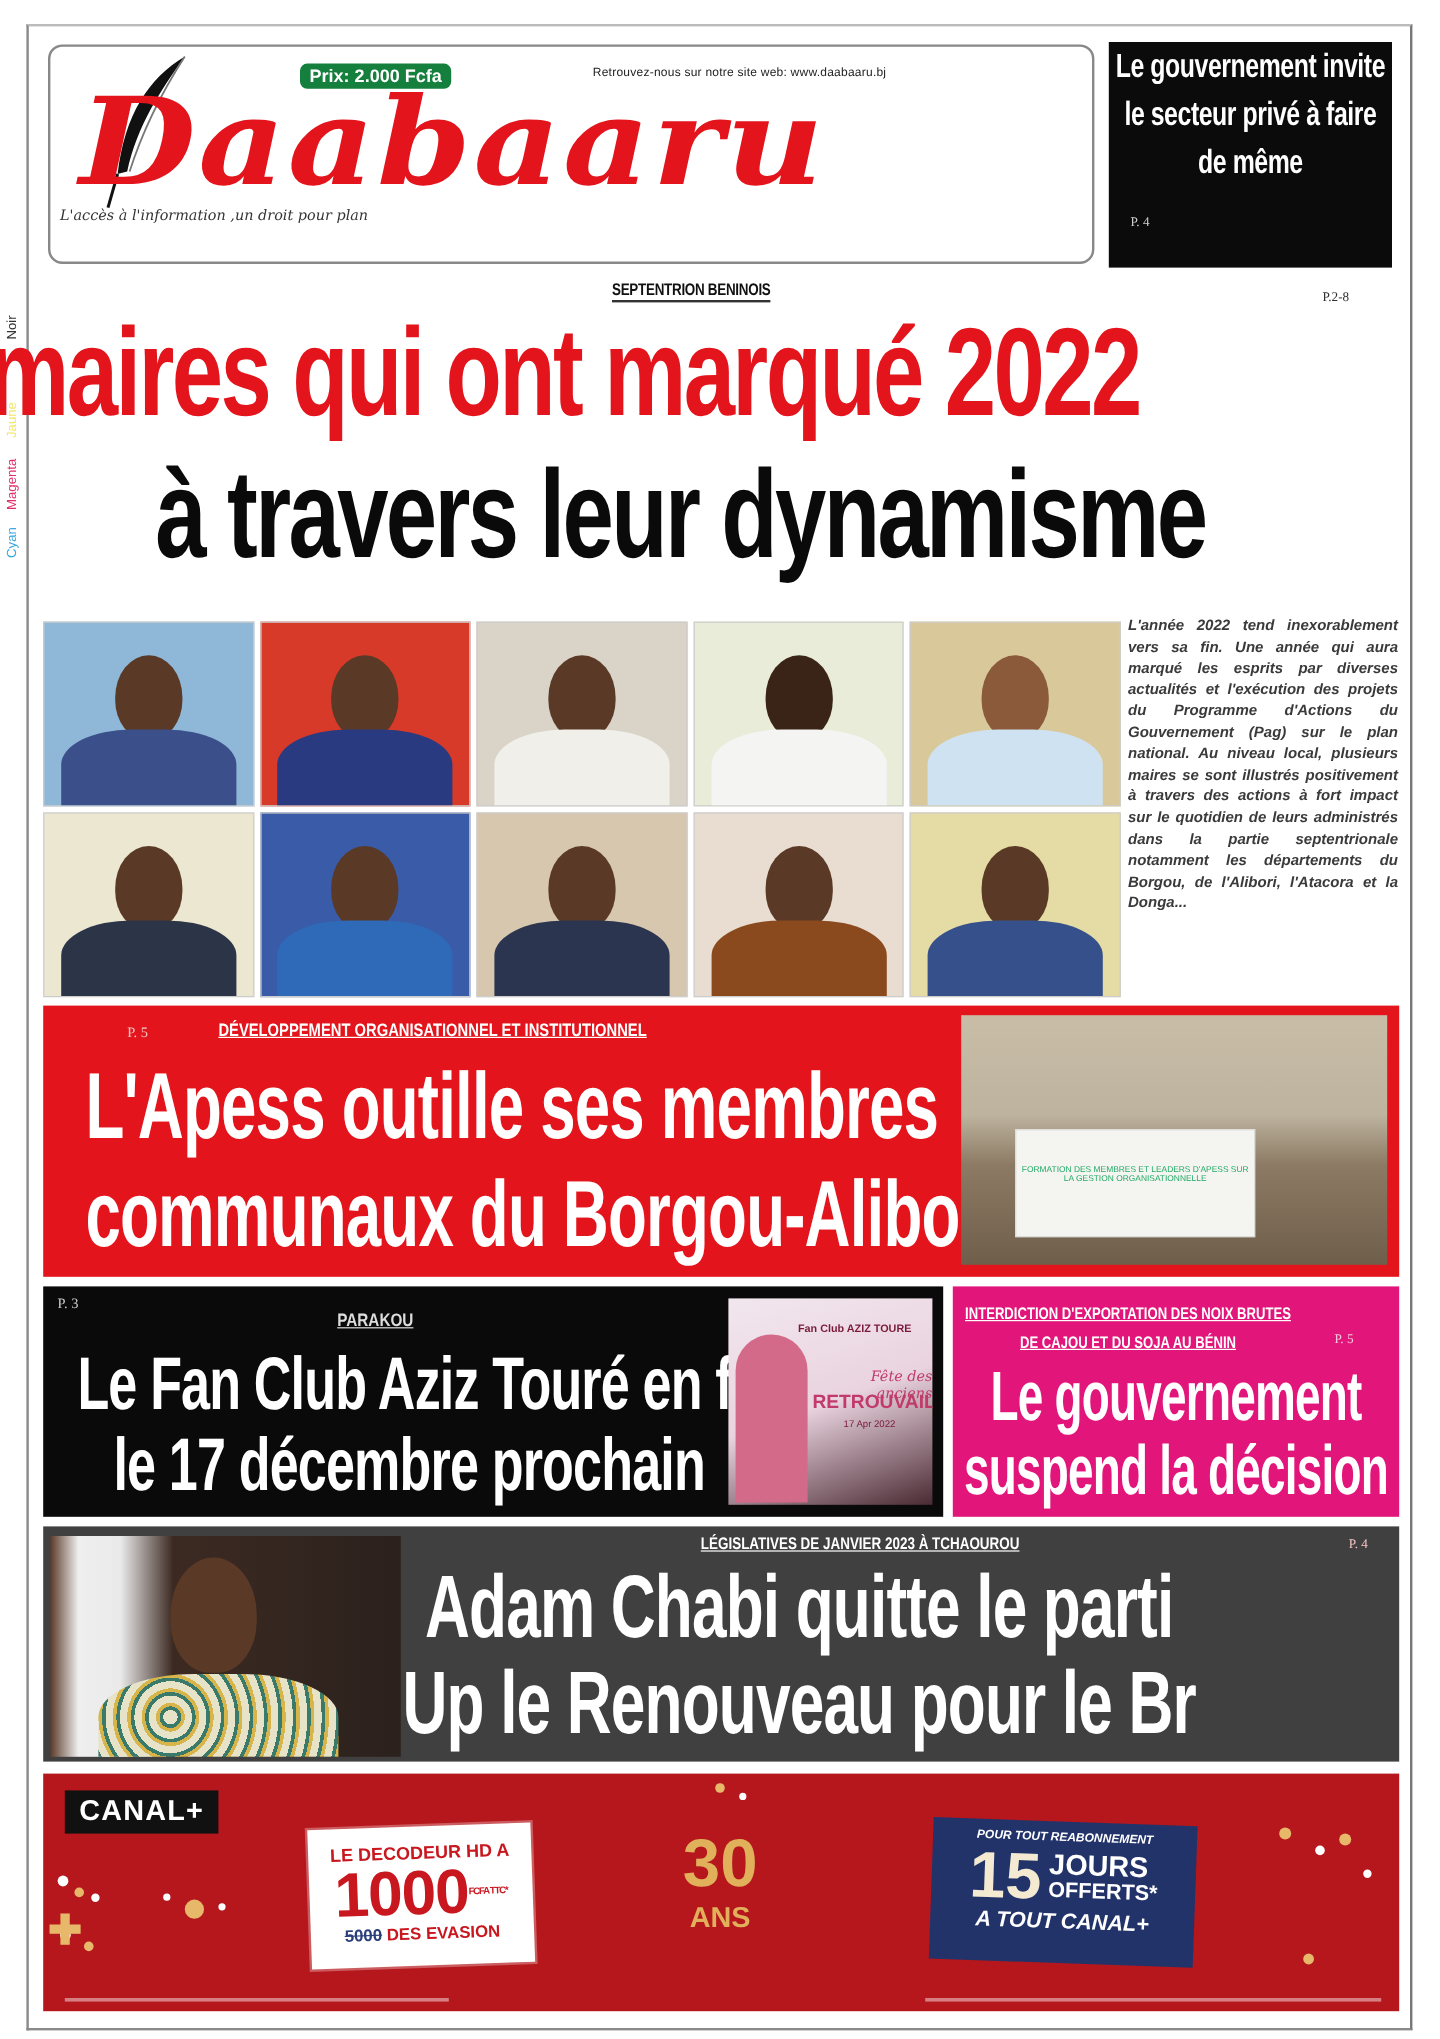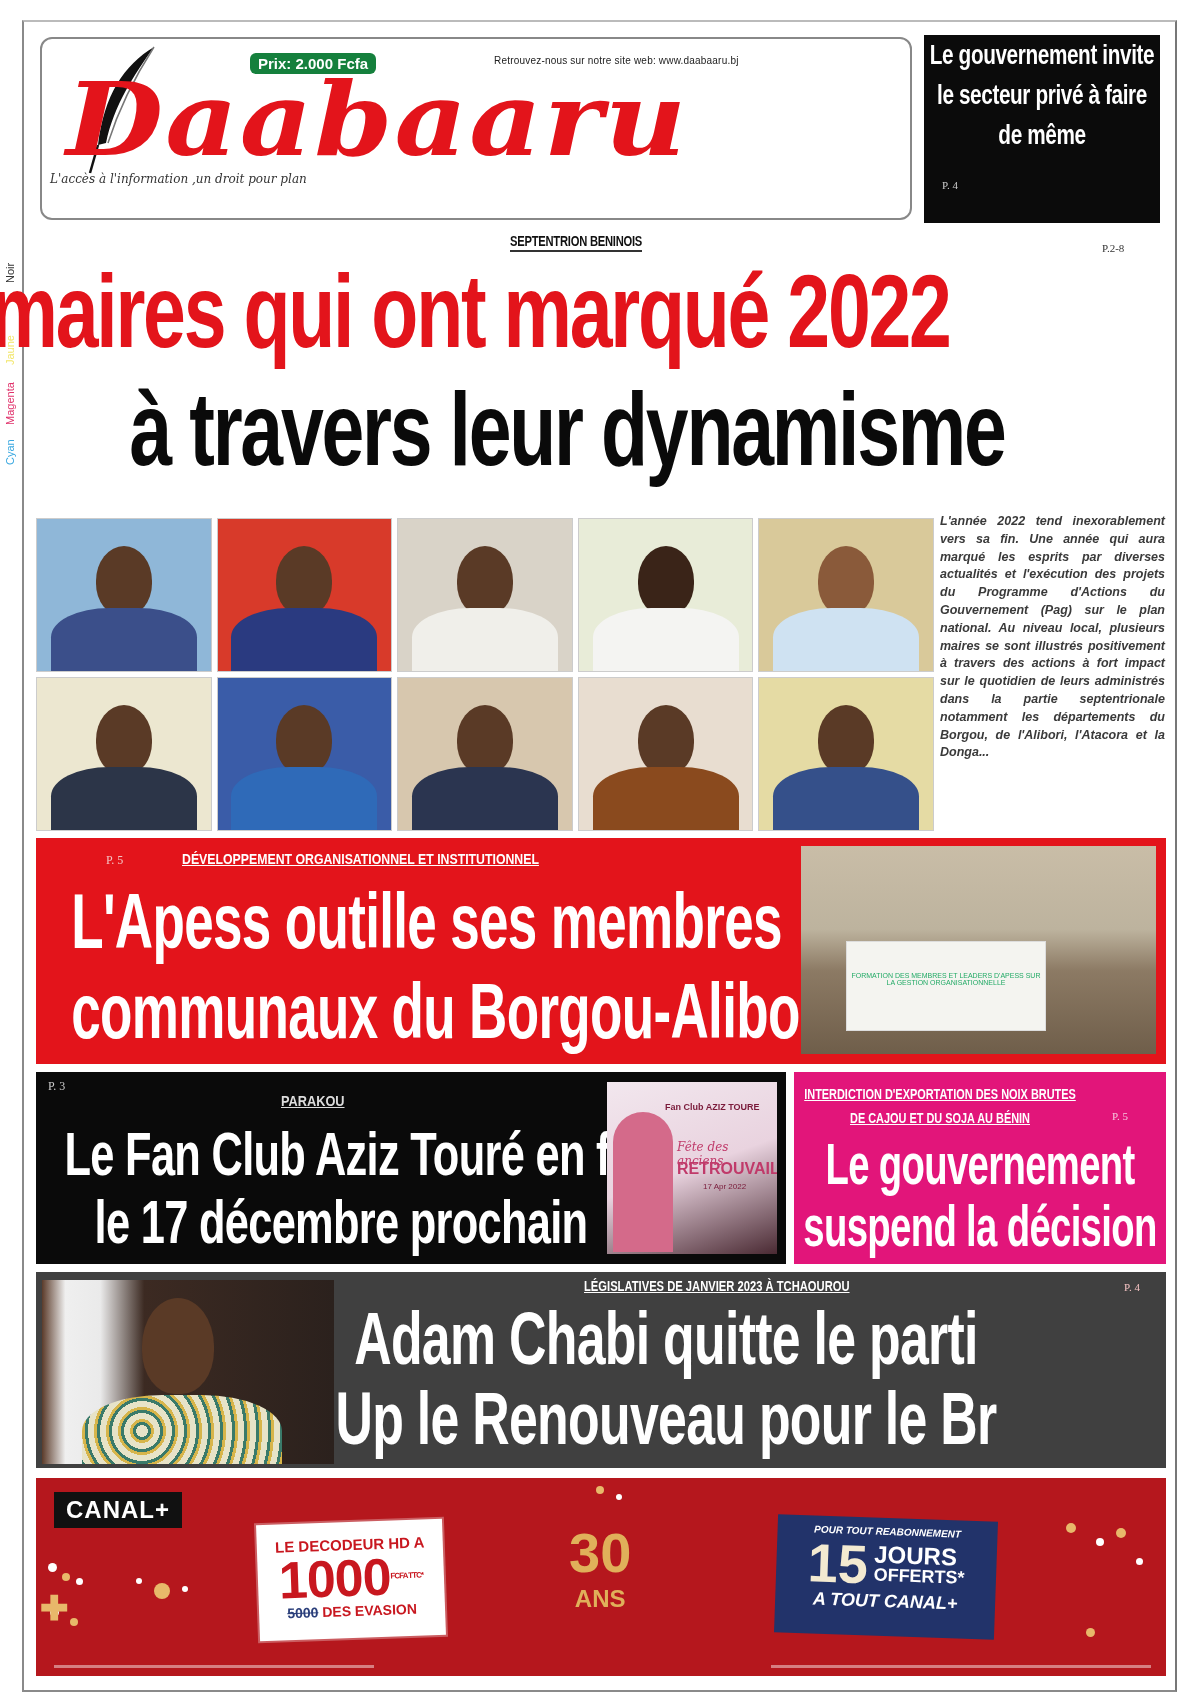--- a/index.html
+++ b/index.html
@@ -46,21 +46,21 @@
   .band-apess .kicker { position: absolute; left: 146px; top: 12px; font-size: 15px; font-weight: bold; color: #fff; text-decoration: underline; transform: scaleX(0.82); transform-origin: left; white-space: nowrap; }
   .band-apess .head { position: absolute; left: -120px; top: 38px; width: 970px; text-align: center; color: #fff; font-weight: bold; font-size: 78px; line-height: 90px; transform: scaleX(0.68); transform-origin: center; white-space: nowrap; letter-spacing: -1px; }
   .band-apess .photo-wide { position: absolute; left: 765px; top: 8px; width: 355px; height: 208px; background: linear-gradient(180deg,#c9bda7 0%,#bdb39e 40%,#8c7a64 60%,#6f5e4a 100%); overflow: hidden; }
   .banner { position: absolute; left: 45px; top: 95px; width: 200px; height: 90px; background: #f4f4f0; border: 1px solid #ddd; font-size: 7px; color: #2a6; text-align: center; padding-top: 30px; }
 
   
   .band-fan { position: absolute; left: 36px; top: 1072px; width: 750px; height: 192px; background: #0a0a0a; }
   .band-fan .pg { position: absolute; left: 12px; top: 7px; font-family: "Liberation Serif", serif; font-size: 12px; color: #ccc; }
   .band-fan .kicker { position: absolute; left: 245px; top: 20px; font-size: 15px; font-weight: bold; color: #ddd; text-decoration: underline; transform: scaleX(0.85); transform-origin: left; }
   .band-fan .head { position: absolute; left: -90px; top: 46px; width: 790px; text-align: center; color: #fff; font-weight: bold; font-size: 62px; line-height: 71px; transform: scaleX(0.7); transform-origin: center; white-space: nowrap; letter-spacing: -1px; }
-  .band-fan .poster { position: absolute; left: 571px; top: 10px; width: 170px; height: 172px; background: linear-gradient(160deg,#f2e7ee 0%,#e9d3df 50%,#4a2a33 100%); overflow: hidden; }
+  .band-fan .poster { position: absolute; left: 571px; top: 10px; width: 170px; height: 172px; background: linear-gradient(160deg,#f2e7ee 0%,#e9d3df 50%,#4a2a33 100%); overflow: hidden; text-align: right; }
 
   
   .band-cajou { position: absolute; left: 794px; top: 1072px; width: 372px; height: 192px; background: #e2157a; }
   .band-cajou .kicker { position: absolute; left: 0; top: 10px; width: 100%; text-align: center; font-size: 14px; font-weight: bold; color: #fff; text-decoration: underline; line-height: 24px; transform: scaleX(0.78); transform-origin: center; white-space: nowrap; margin: 0 -40px; width: 452px; left: -40px; }
   .band-cajou .pg { position: absolute; left: 318px; top: 38px; font-family: "Liberation Serif", serif; font-size: 11px; color: #f6c6de; }
   .band-cajou .head { position: absolute; left: -100px; top: 60px; width: 572px; text-align: center; color: #fff; font-weight: bold; font-size: 58px; line-height: 64px; transform: scaleX(0.66); transform-origin: center; white-space: nowrap; letter-spacing: -1px; }
 
   
   .band-chabi { position: absolute; left: 36px; top: 1272px; width: 1130px; height: 196px; background: #404040; }
   .band-chabi .portrait { position: absolute; left: 6px; top: 8px; width: 292px; height: 184px; background: linear-gradient(90deg,#5b3b2a 0%,#efefef 8%,#eaeaea 20%,#3c2a22 35%,#2b211d 100%); overflow: hidden; }

